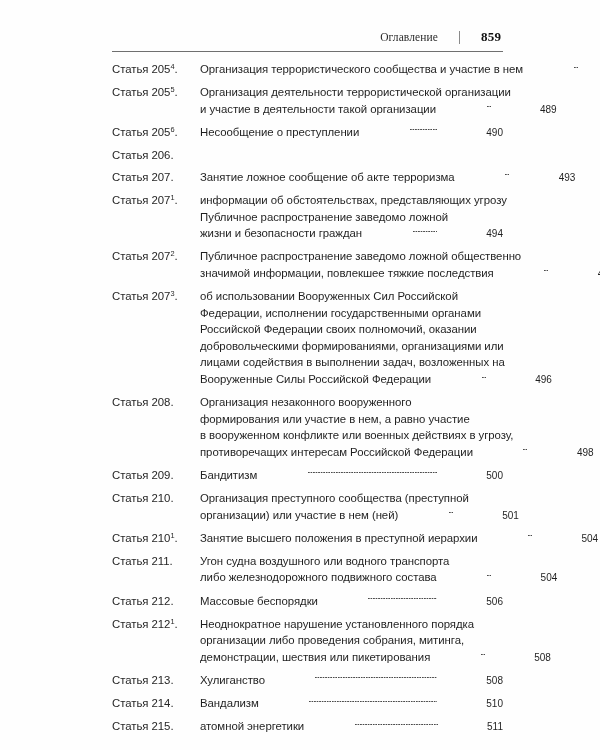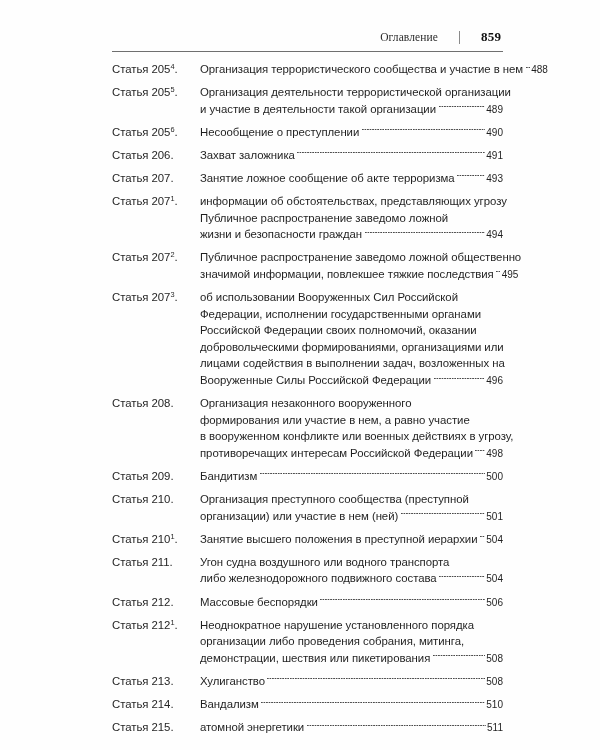--- a/index.html
+++ b/index.html
@@ -106,20 +106,21 @@
     font-size: 11.4px;
     line-height: 16.6px;
     color: #1f1f1f;
     letter-spacing: -0.05px;
   }
 
   .line {
     display: flex;
     align-items: baseline;
     width: 100%;
+    gap: 48px;
   }
   .line .txt {
     white-space: pre;
   }
 
   .leader {
     flex: 1 1 auto;
     min-width: 4px;
     margin: 0 1.5px 0 2.5px;
     position: relative;
@@ -183,27 +184,20 @@
         <div class="art-body">
           <div class="line">
             <span class="txt">Несообщение о преступлении</span>
             <span class="leader"></span>
             <span class="folio">490</span>
           </div>
         </div>
       </div>
       <div class="entry">
         <div class="art-label"><span>Статья</span> <span>206</span><span>.</span></div>
-        <div class="art-body">
-          <div class="line">
-            <span class="txt">Захват заложника</span>
-            <span class="leader"></span>
-            <span class="folio">491</span>
-          </div>
-        </div>
       </div>
       <div class="entry">
         <div class="art-label"><span>Статья</span> <span>207</span><span>.</span></div>
         <div class="art-body">
           <div class="line">
             <span class="txt">Занятие ложное сообщение об акте терроризма</span>
             <span class="leader"></span>
             <span class="folio">493</span>
           </div>
         </div>

